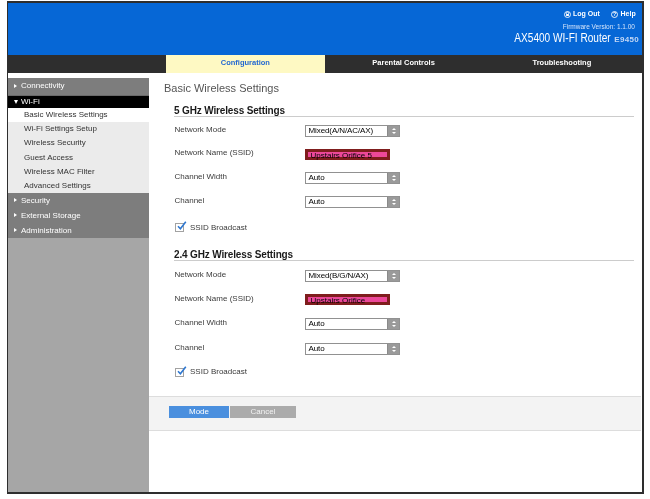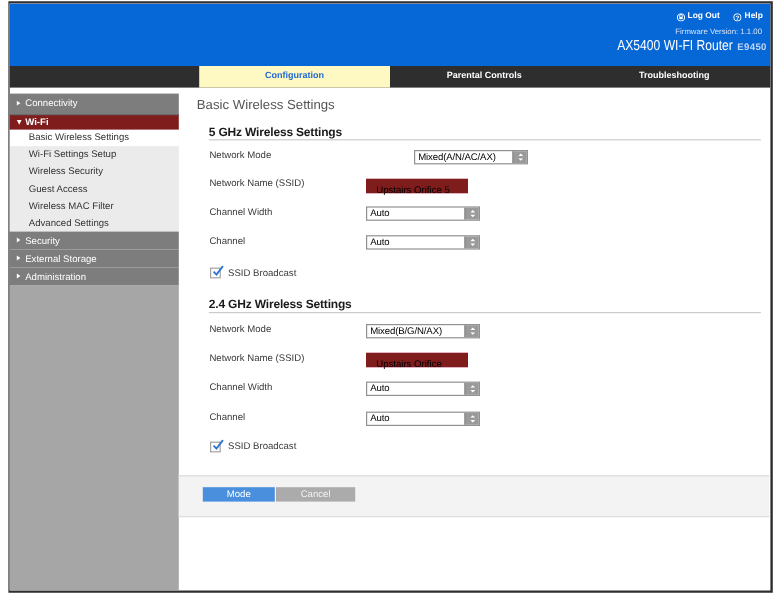--- a/index.html
+++ b/index.html
@@ -16,38 +16,38 @@
 .ax { display:inline-block; transform:scaleX(0.84); transform-origin:100% 50%; margin-right:0; }
 .rtr .model { font-size:8px; font-weight:bold; color:#c3d7f5; letter-spacing:0.3px; }
 
 .tabs { position:absolute; left:0; top:52px; width:634px; height:18px; background:#2e2e2e; }
 .tab { position:absolute; top:0; height:18px; line-height:16.5px; text-align:center; color:#fff; font-size:7.5px; font-weight:bold; }
 .tab.active { background:#fef9c3; color:#2268d2; }
 
 .side { position:absolute; left:0; top:75px; width:141px; }
 .srow { position:relative; height:17px; line-height:16px; background:#7d7d7d; color:#fff; font-size:8px; padding-left:13px; }
 .srow .arr { position:absolute; left:5.5px; top:50%; margin-top:-2.5px; width:0; height:0; border-top:2.5px solid transparent; border-bottom:2.5px solid transparent; border-left:3px solid #fff; }
-.srow.sel { background:#7f1d1d; height:13px; line-height:12px; border-top:1px solid #696969;font-weight:bold; }
+.srow.sel { background:#000000; height:13px; line-height:12px; border-top:1px solid #696969; }
 .srow.sel .arr { border-left:2.5px solid transparent; border-right:2.5px solid transparent; border-top:4px solid #fff; margin-top:-2px; }
 .srow.b { height:15px; line-height:15px; }
 .sub { background:#ebebeb; }
 .subrow { height:14.2px; line-height:14.2px; color:#333; font-size:8px; padding-left:16px; background:#ebebeb; }
 .subrow.on { background:#fff; }
 .fill { position:absolute; left:0; top:235.2px; width:141px; height:254px; background:#a6a6a6; }
 
 .h1 { position:absolute; left:156px; top:79px; font-size:11px; color:#555; }
 .sect { position:absolute; font-size:10px; letter-spacing:-0.15px; font-weight:bold; color:#1a1a1a; }
 .rule { position:absolute; left:166px; width:460px; height:1px; background:#ccc; }
 .lbl { position:absolute; left:166.5px; font-size:8px; color:#3a3a3a; height:12px; line-height:12px; margin-top:-1px; }
 .dd { position:absolute; left:297px; width:95px; height:12px; border:1px solid #919191; background:#fff; font-size:8px; letter-spacing:-0.1px; color:#000; line-height:9px; padding-left:2.5px; }
 .spin { position:absolute; right:0; top:0; width:12px; height:10px; background:#9a9a9a; border-left:1px solid #8a8a8a; }
 .spin:before, .spin:after { content:""; position:absolute; left:3.5px; width:0; height:0; border-left:2px solid transparent; border-right:2px solid transparent; }
 .spin:before { top:2px; border-bottom:2.5px solid #fff; }
 .spin:after { bottom:2px; border-top:2.5px solid #fff; }
-.inp { position:absolute; left:297px; width:85px; height:11px; border:6px solid #7f1d1d; background:#ec4899; font-size:8px; color:#000; line-height:8px; padding-left:2.5px; }
+.inp { position:absolute; left:297px; width:85px; height:11px; border:3px solid #7f1d1d; background:#ec4899; font-size:8px; color:#000; line-height:8px; padding-left:2.5px; }
 .cb { position:absolute; left:167px; width:9px; height:9px; border:1px solid #a2a2a2; background:#fff; }
 .cb svg { position:absolute; left:0px; top:-3px; }
 .cblbl { position:absolute; left:182px; font-size:8px; color:#3a3a3a; height:12px; line-height:12px; }
 .fband { position:absolute; left:141px; top:393px; width:492px; height:35px; background:#f3f3f3; border-top:1px solid #ddd; border-bottom:1px solid #ddd; }
 .btn { position:absolute; top:403px; height:12px; line-height:12px; text-align:center; font-size:8px; color:#fff; }
 .save { left:161px; width:60px; background:#4a8fde; }
 .cancel { left:222px; width:66px; background:#ababab; color:#f2f2f2; }
 </style>
 </head>
 <body>
@@ -88,21 +88,21 @@
     <div class="srow b"><span class="arr"></span>Administration</div>
   </div>
   <div class="fill"></div>
 
   <div class="h1">Basic Wireless Settings</div>
 
   <div class="sect" style="left:166px;top:102px;">5 GHz Wireless Settings</div>
   <div class="rule" style="top:113px;"></div>
 
   <div class="lbl" style="top:121.5px;">Network Mode</div>
-  <div class="dd" style="top:121.5px;margin-left:40px;">Mixed(A/N/AC/AX)<span class="spin"></span></div>
+  <div class="dd" style="top:121.5px;">Mixed(A/N/AC/AX)<span class="spin"></span></div>
 
   <div class="lbl" style="top:145px;">Network Name (SSID)</div>
   <div class="inp" style="top:145.5px;">Upstairs Orifice 5</div>
 
   <div class="lbl" style="top:169px;">Channel Width</div>
   <div class="dd" style="top:169px;">Auto<span class="spin"></span></div>
 
   <div class="lbl" style="top:193px;">Channel</div>
   <div class="dd" style="top:193px;">Auto<span class="spin"></span></div>
 

